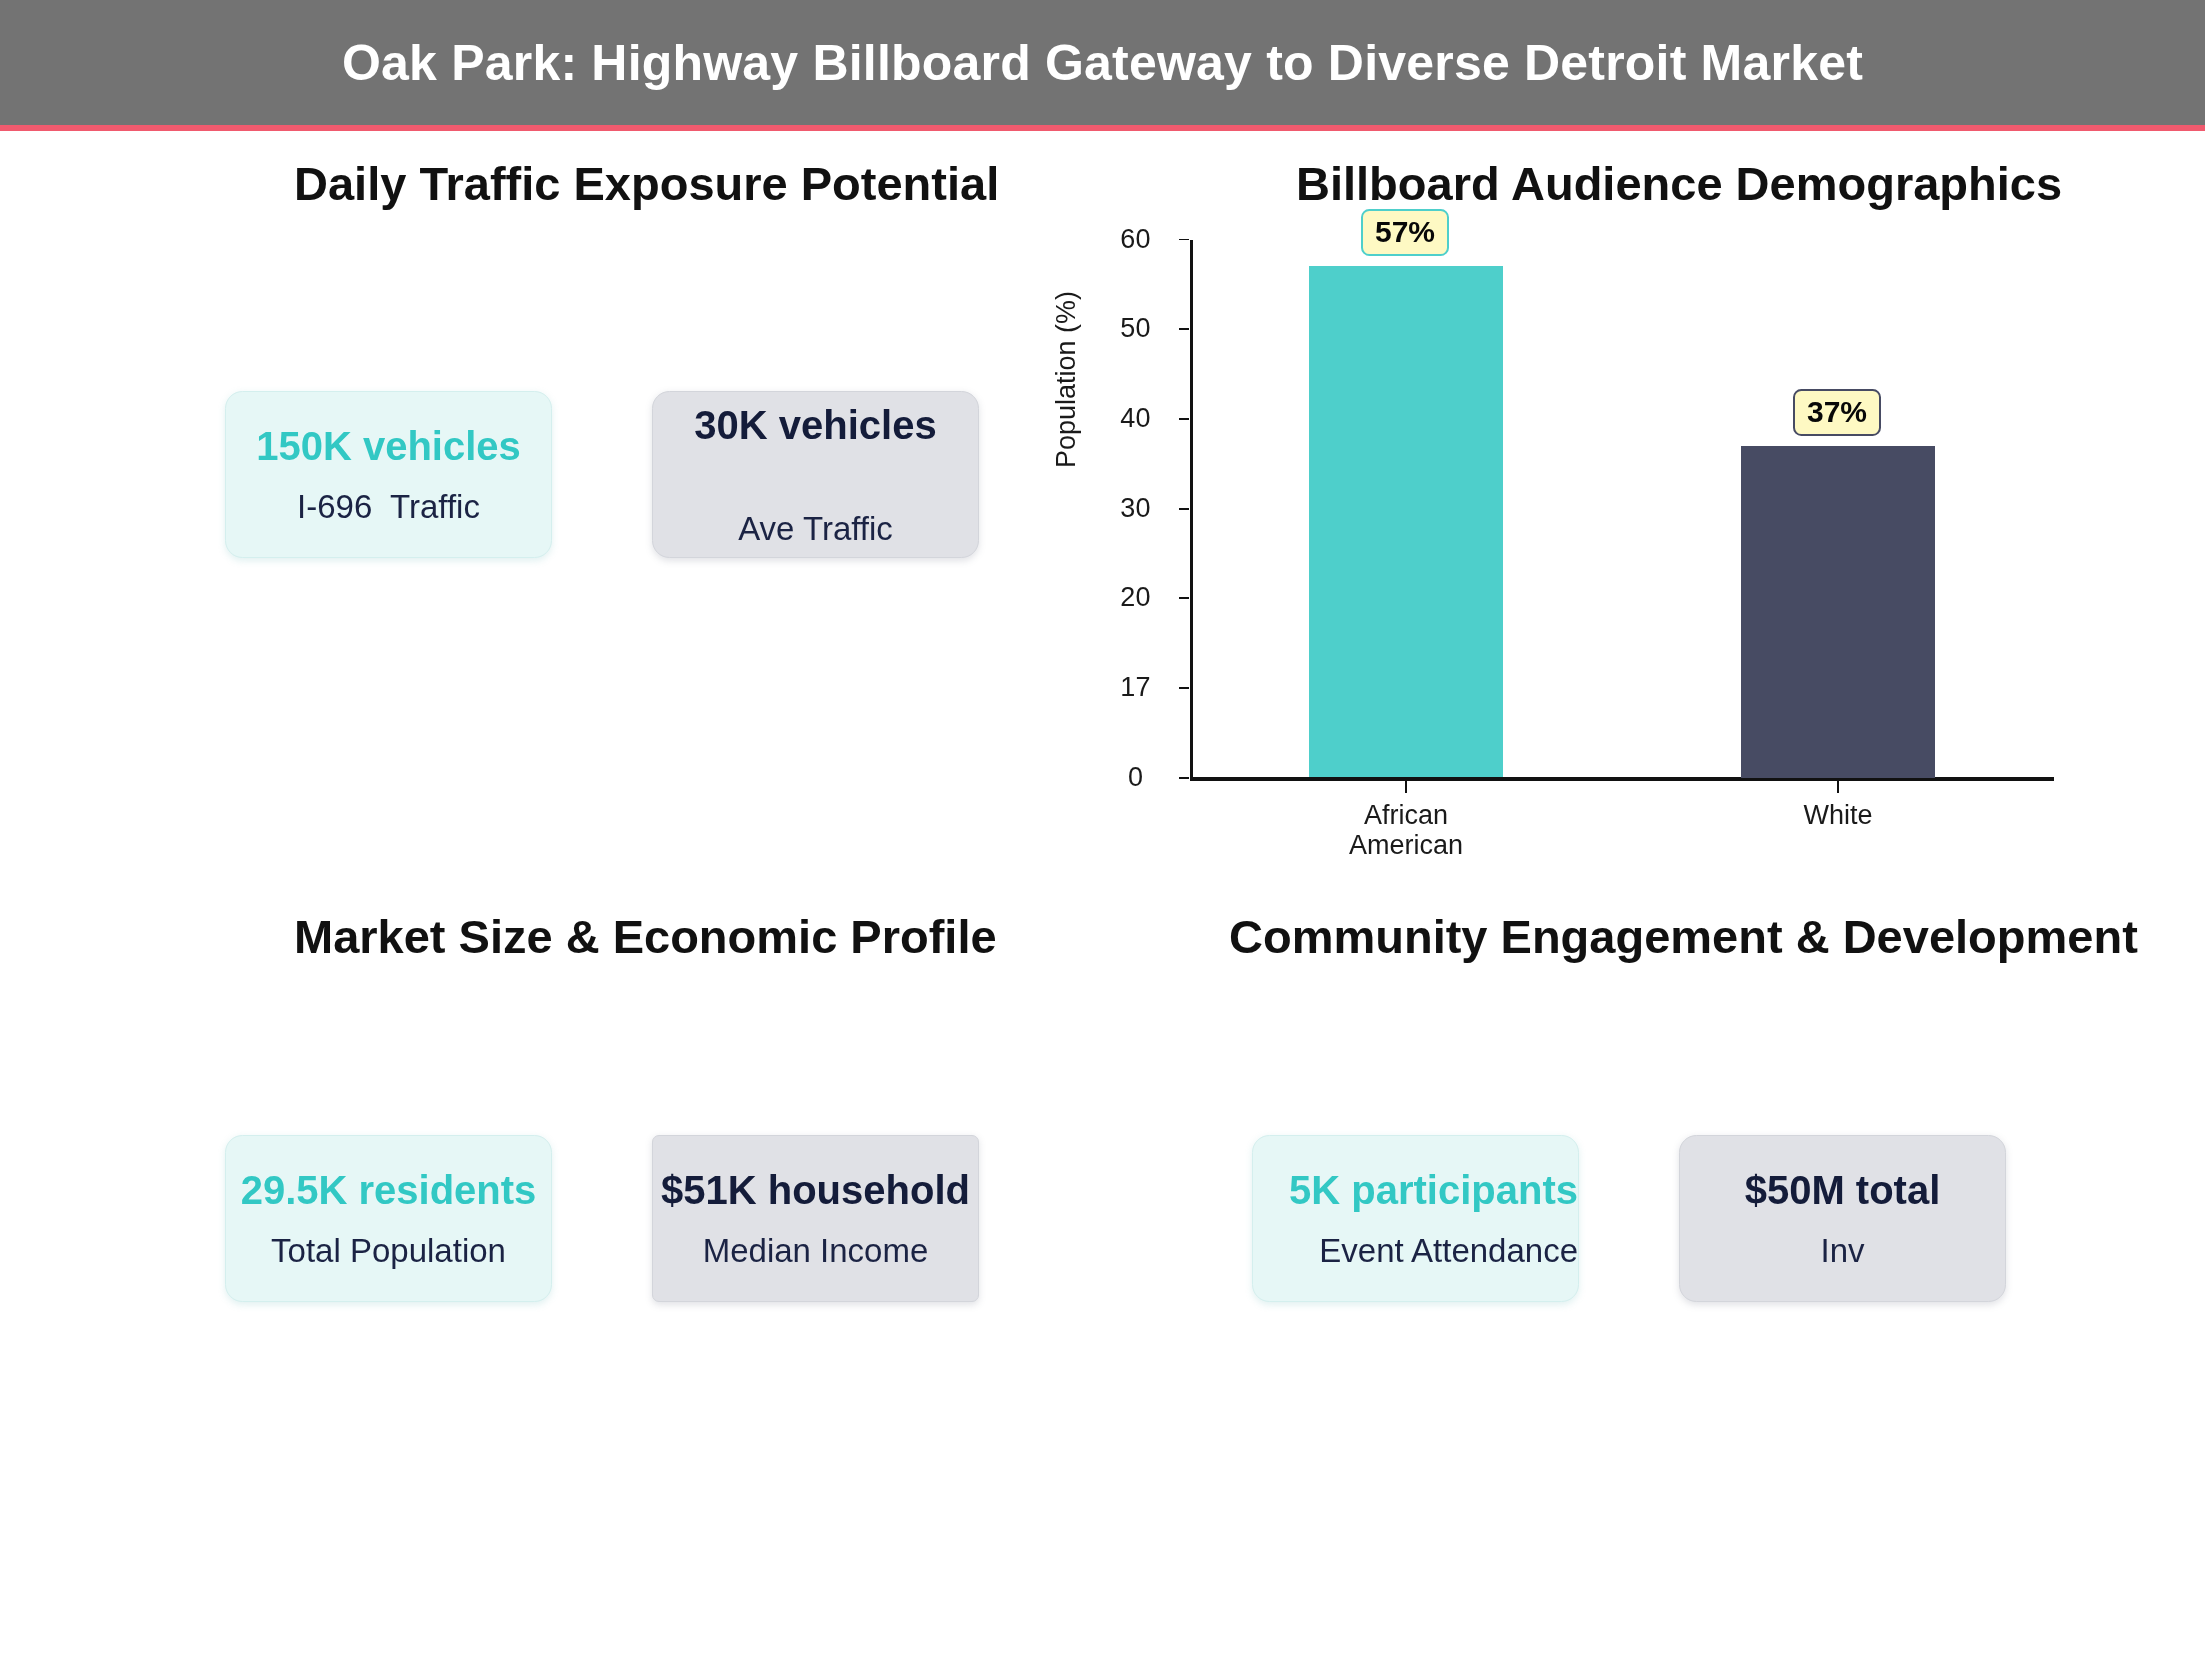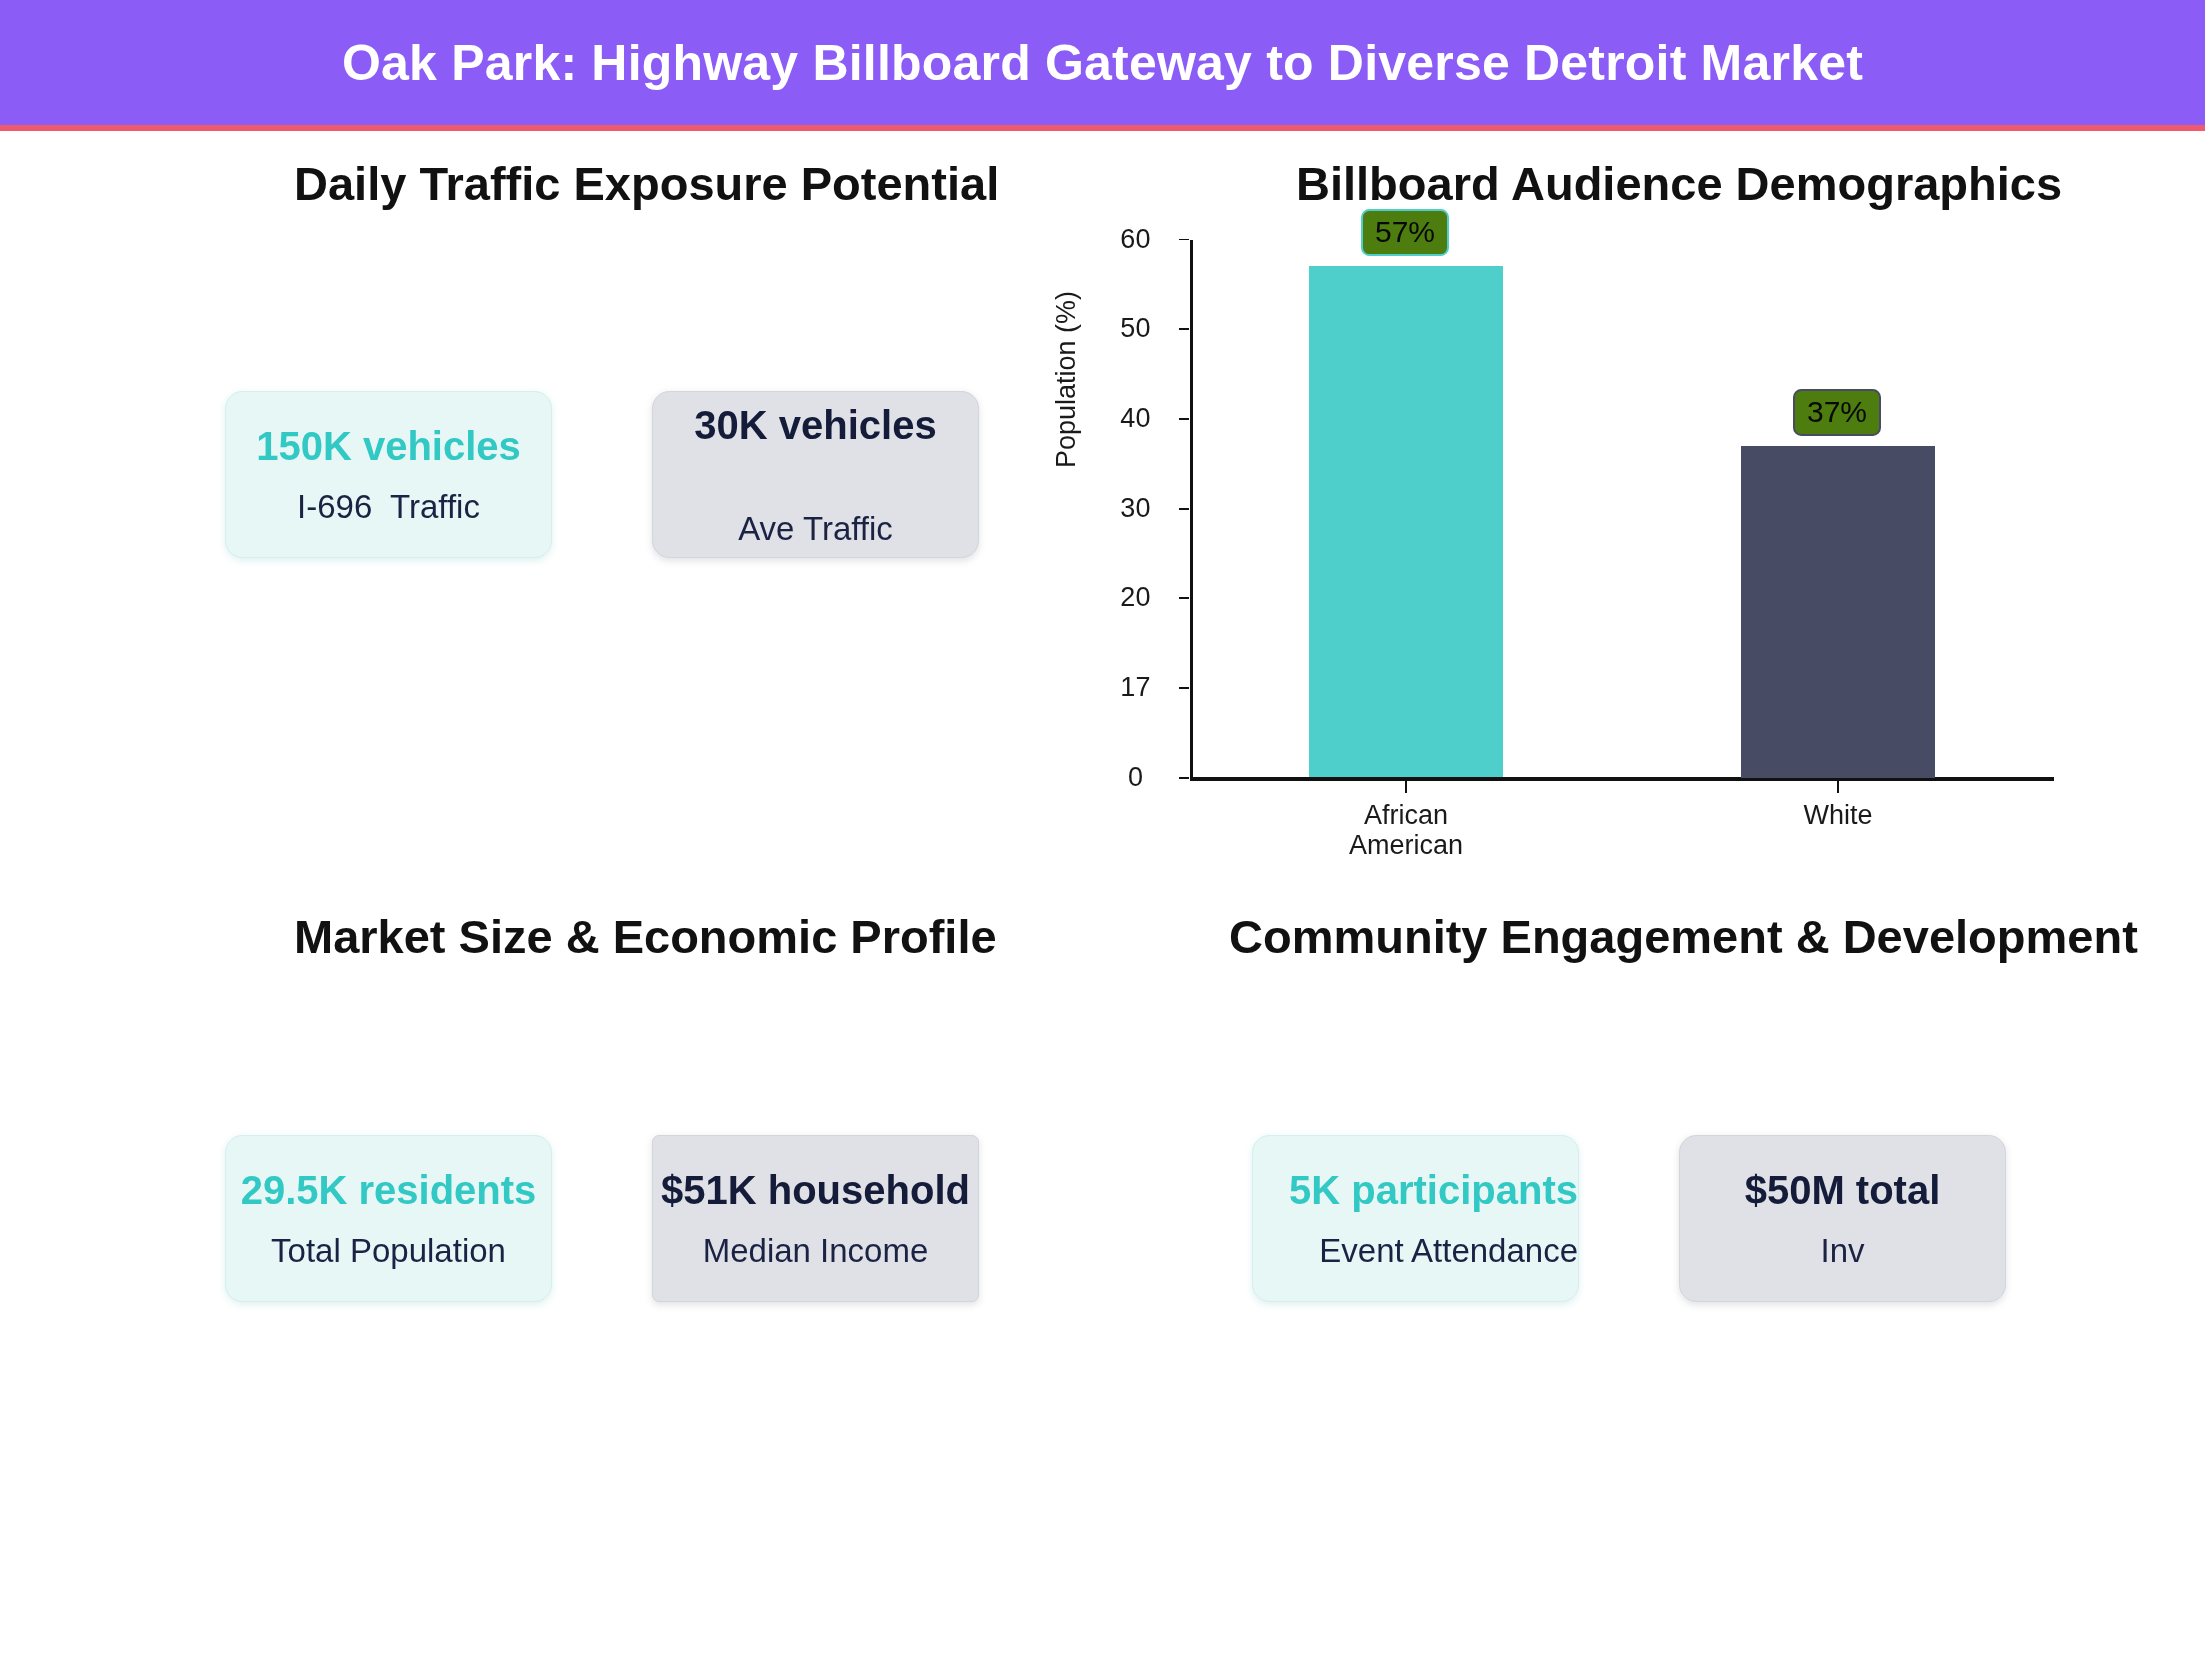--- a/index.html
+++ b/index.html
@@ -14,21 +14,21 @@
     font-family: "Liberation Sans", sans-serif;
     overflow: hidden;
   }
 
   
   .header-band {
     position: absolute;
     left: 0; top: 0;
     width: 2205px;
     height: 125px;
-    background: #8b5cf6;
+    background: #737373;
     display: flex;
     align-items: center;
     justify-content: center;
   }
   .header-title {
     color: #ffffff;
     font-size: 50px;
     font-weight: bold;
     letter-spacing: 0.2px;
     white-space: nowrap;
@@ -173,25 +173,25 @@
   .x-tick-label {
     position: absolute;
     top: 589px;
     font-size: 27px;
     color: #1A1A1A;
     text-align: center;
     line-height: 1.12;
   }
   .bar-datalabel {
     position: absolute;
-    background: #4d7c0f;
+    background: #fef9c3;
     border-radius: 8.3px;
     padding: 5.5px 12px 7.4px 12px;
     font-size: 30px;
-    font-weight: normal;
+    font-weight: bold;
     color: #080808;
     line-height: 1;
     white-space: nowrap;
   }
   .bar-datalabel.teal  { border: 2.8px solid #4ECFCB; }
   .bar-datalabel.slate { border: 2.8px solid #474B63; }
 </style>
 </head>
 <body>
 

